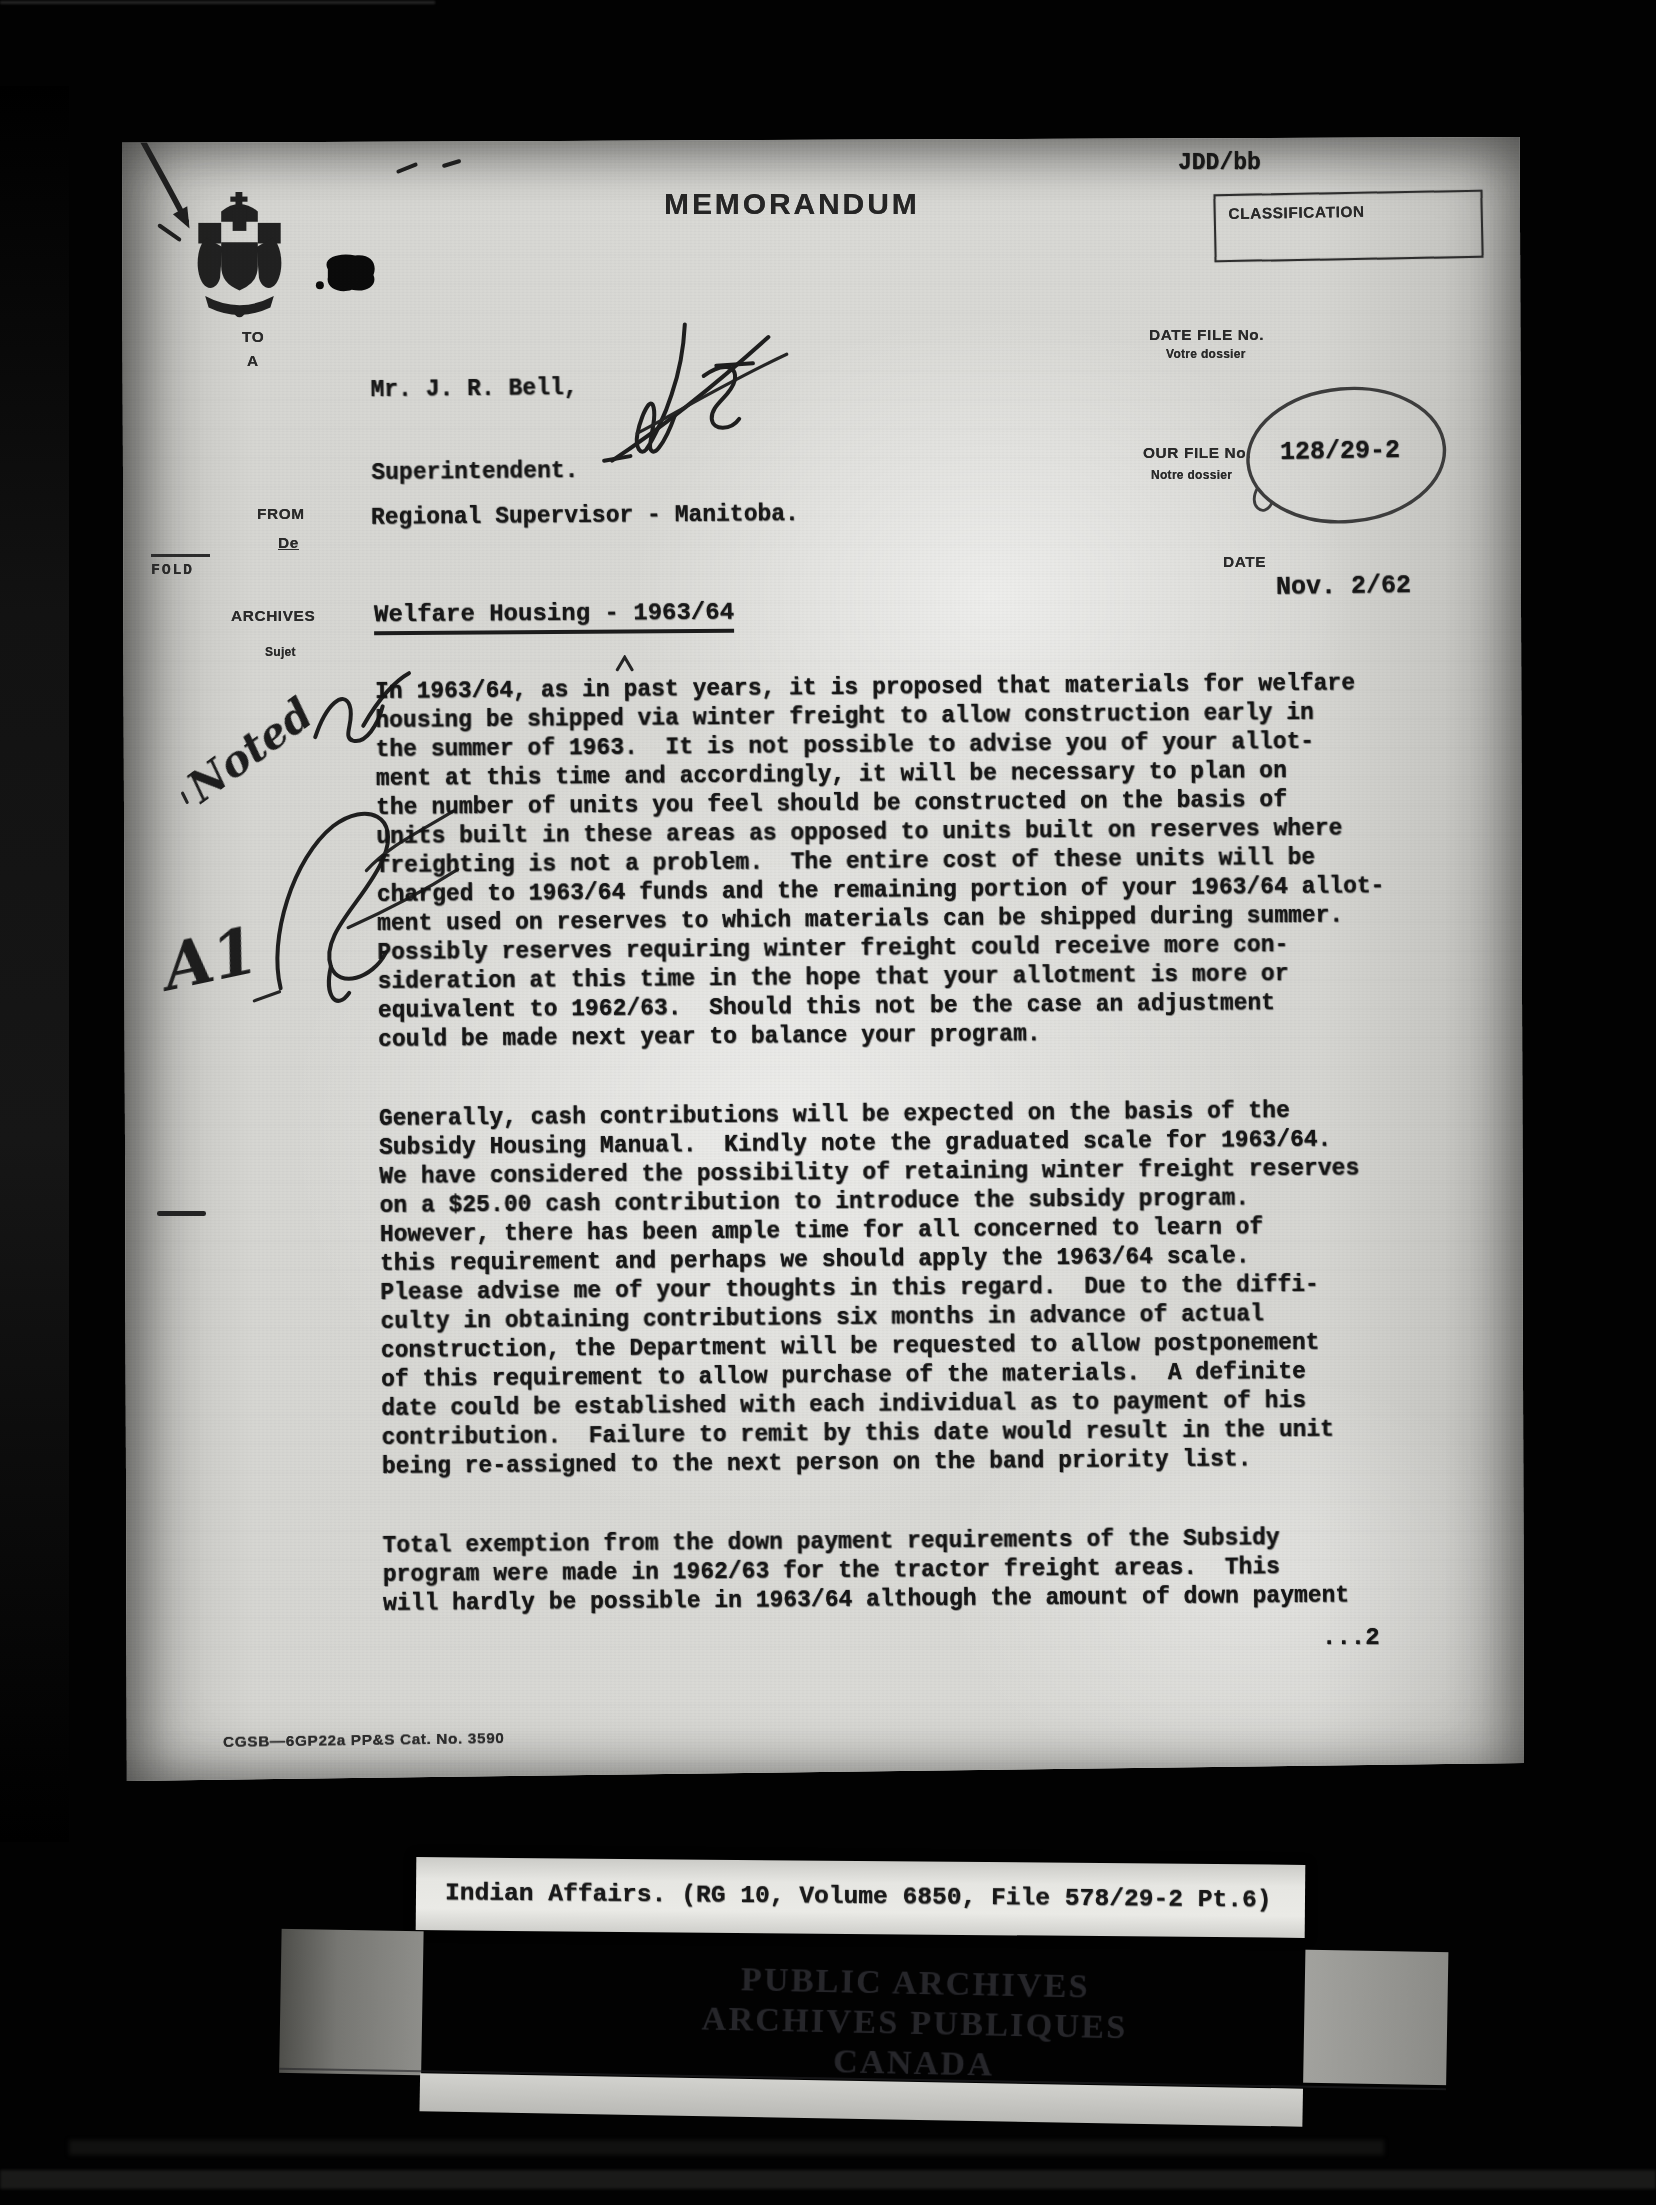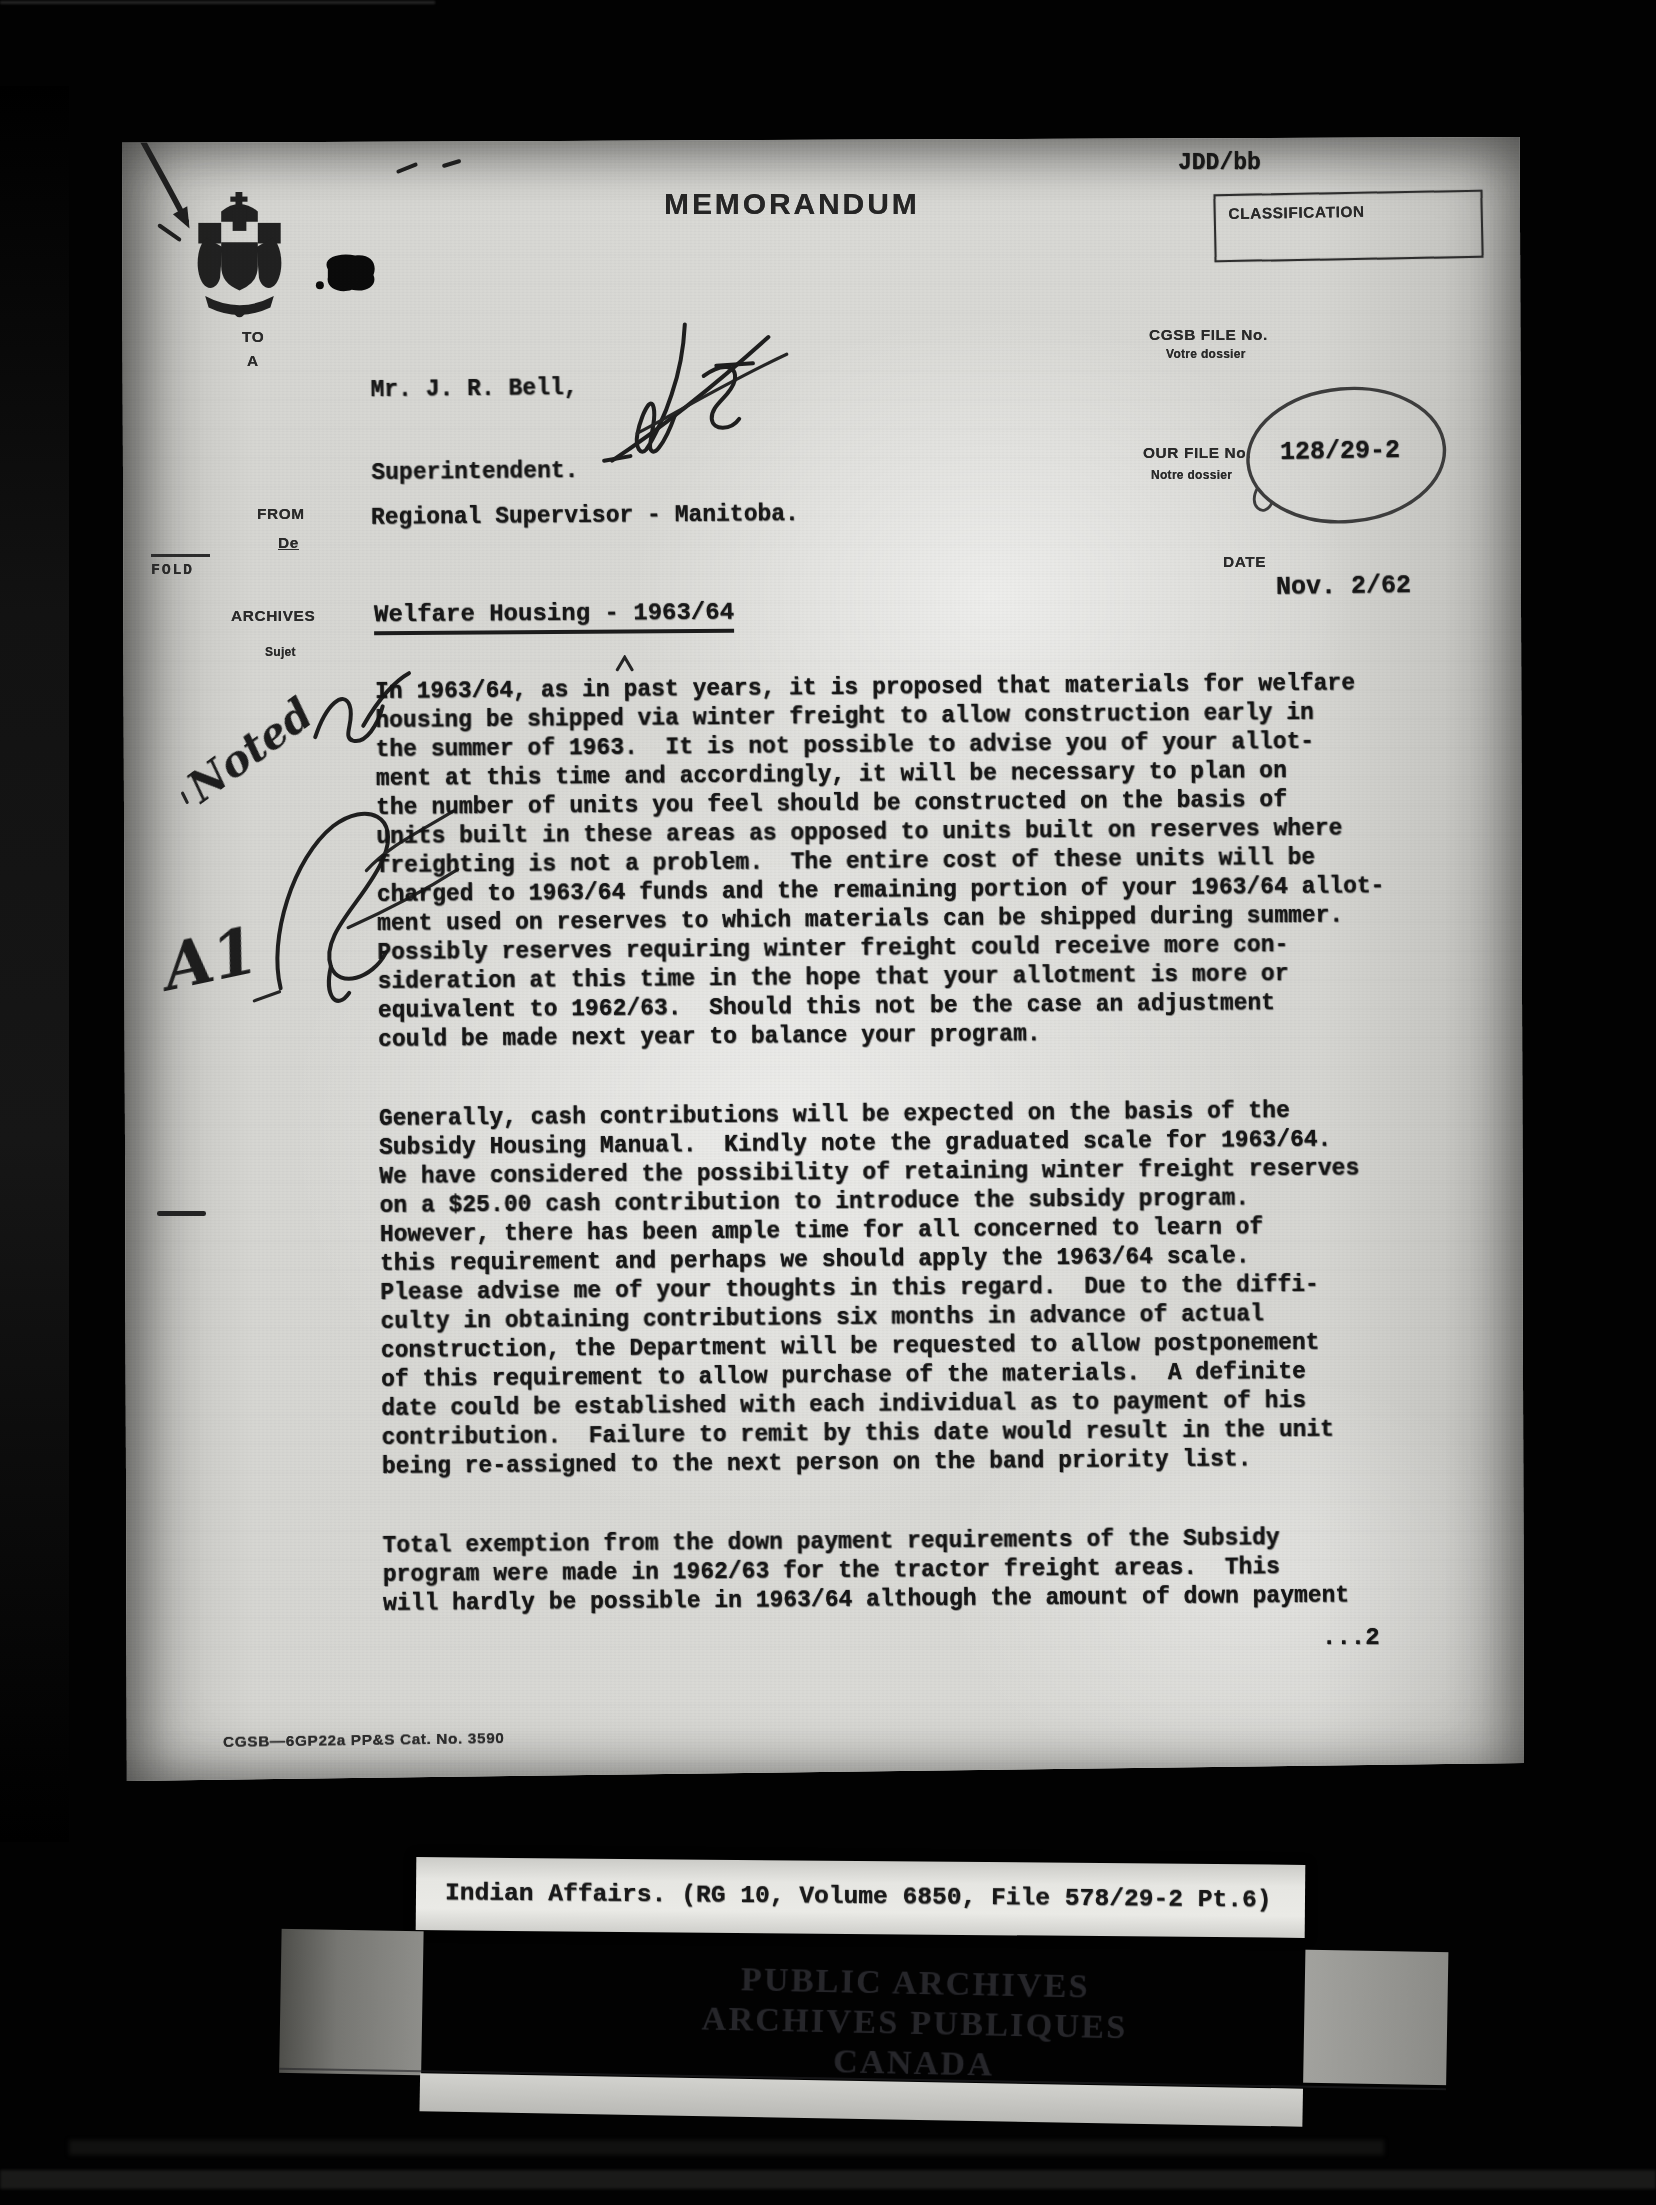--- a/index.html
+++ b/index.html
@@ -137,21 +137,21 @@
 
     <div class="abs typed typed-40 soft" style="left:1056px;top:12.6px;">JDD/bb</div>
 
     <div class="abs printed label-lg" style="left:120px;top:191px;">TO</div>
     <div class="abs printed label-lg" style="left:125px;top:215px;">A</div>
     <div class="abs typed typed-40 soft" style="left:249px;top:184px;transform:rotate(-0.6deg);">
       <div>Mr. J. R. Bell,</div>
       <div>Superintendent.</div>
     </div>
 
-    <div class="abs printed label-lg" style="left:1027px;top:189px;">CGSB FILE No.</div>
+    <div class="abs printed label-lg" style="left:1027px;top:189px;">DATE FILE No.</div>
     <div class="abs printed label-sm" style="left:1044px;top:210px;">Votre dossier</div>
 
     <div class="abs printed label-lg" style="left:1021px;top:307px;">OUR FILE No.</div>
     <div class="abs printed label-sm" style="left:1029px;top:331px;">Notre dossier</div>
     <div class="abs typed typed-44 soft" style="left:1158px;top:300px;transform:rotate(-1deg);">128/29-2</div>
     <svg class="abs" style="left:1112px;top:238px;width:229px;height:166px;" viewBox="0 0 400 290">
       <ellipse cx="196" cy="140" rx="172" ry="116" fill="none" stroke="#3d3d3d" stroke-width="6" transform="rotate(-5 196 140)"></ellipse>
       <path d="M42,196 C22,228 52,252 66,224" fill="none" stroke="#3d3d3d" stroke-width="5"></path>
     </svg>
 

